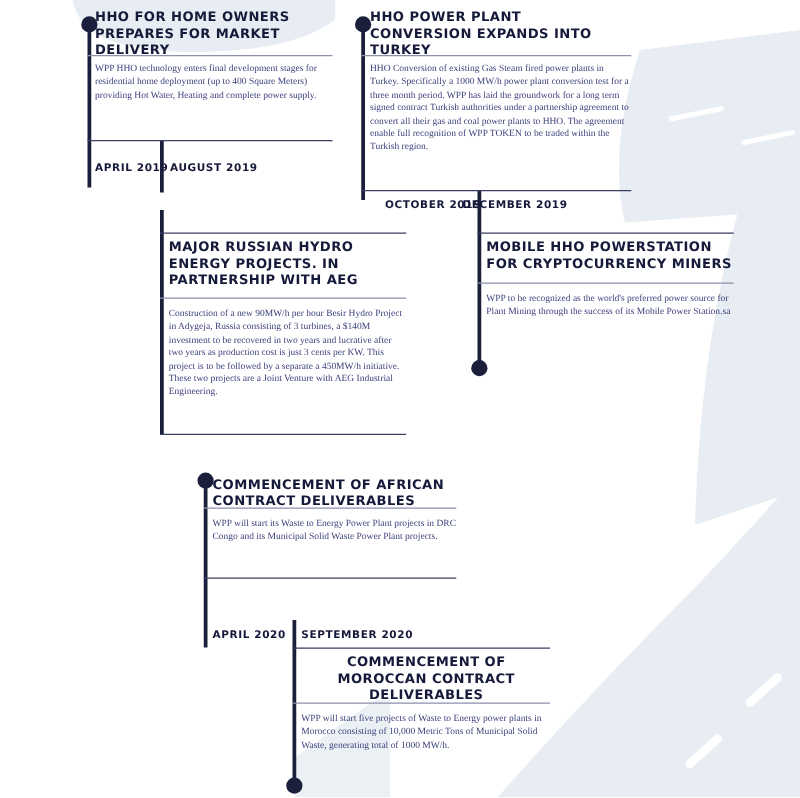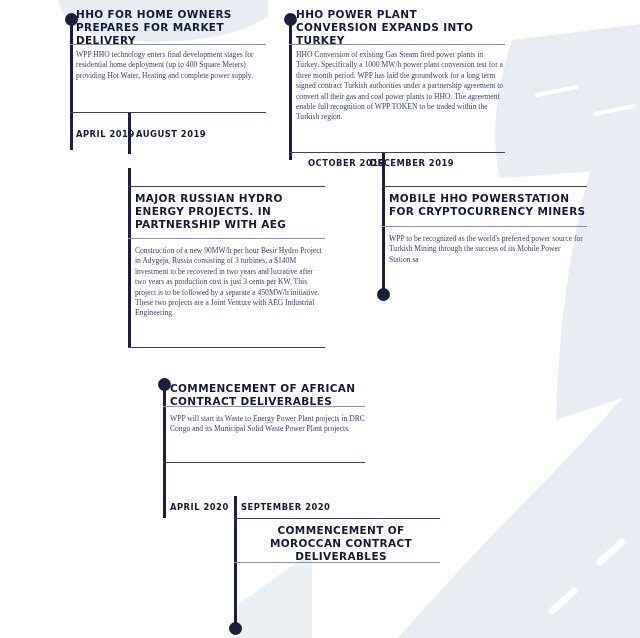--- a/index.html
+++ b/index.html
@@ -183,30 +183,33 @@
   </div>
   <div class="card" style="left:135px; top:246px; width:190px;">
     <p class="card-body">Construction of a new 90MW/h per hour Besir Hydro Project in Adygeja, Russia consisting of 3 turbines, a $140M investment to be recovered in two years and lucrative after two years as production cost is just 3 cents per KW. This project is to be followed by a separate a 450MW/h initiative. These two projects are a Joint Venture with AEG Industrial Engineering.</p>
   </div>
   <div class="date-label" style="left:292px; top:158px;margin-left:16px;">OCTOBER 2019</div>
 
   <div class="card" style="left:389px; top:192px; width:200px;">
     <p class="card-title">MOBILE HHO POWERSTATION FOR CRYPTOCURRENCY MINERS</p>
   </div>
   <div class="card" style="left:389px; top:234px; width:198px;">
-    <p class="card-body">WPP to be recognized as the world's preferred power source for Turkish Mining through the success of its Mobile Power Station.sa</p>
+    <p class="card-body">WPP to be recognized as the world's preferred power source for Plant Mining through the success of its Mobile Power Station.sa</p>
   </div>
   <div class="date-label" style="left:370px; top:158px;">DECEMBER 2019</div>
 
   <div class="card" style="left:170px; top:382px; width:196px;">
     <p class="card-title">COMMENCEMENT OF AFRICAN CONTRACT DELIVERABLES</p>
   </div>
   <div class="card" style="left:170px; top:414px; width:202px;">
     <p class="card-body">WPP will start its Waste to Energy Power Plant projects in DRC Congo and its Municipal Solid Waste Power Plant projects.</p>
   </div>
   <div class="date-label" style="left:170px; top:502px;">APRIL 2020</div>
 
   <div class="card" style="left:241px; top:524px; width:200px;text-align:center;">
     <p class="card-title">COMMENCEMENT OF MOROCCAN CONTRACT DELIVERABLES</p>
   </div>
+  <div class="card" style="left:241px; top:570px; width:200px;">
+    <p class="card-body">WPP will start five projects of Waste to Energy power plants in Morocco consisting of 10,000 Metric Tons of Municipal Solid Waste, generating total of 1000 MW/h.</p>
+  </div>
   <div class="date-label" style="left:241px; top:502px;">SEPTEMBER 2020</div>
 
 </div>
 
 </body></html>

